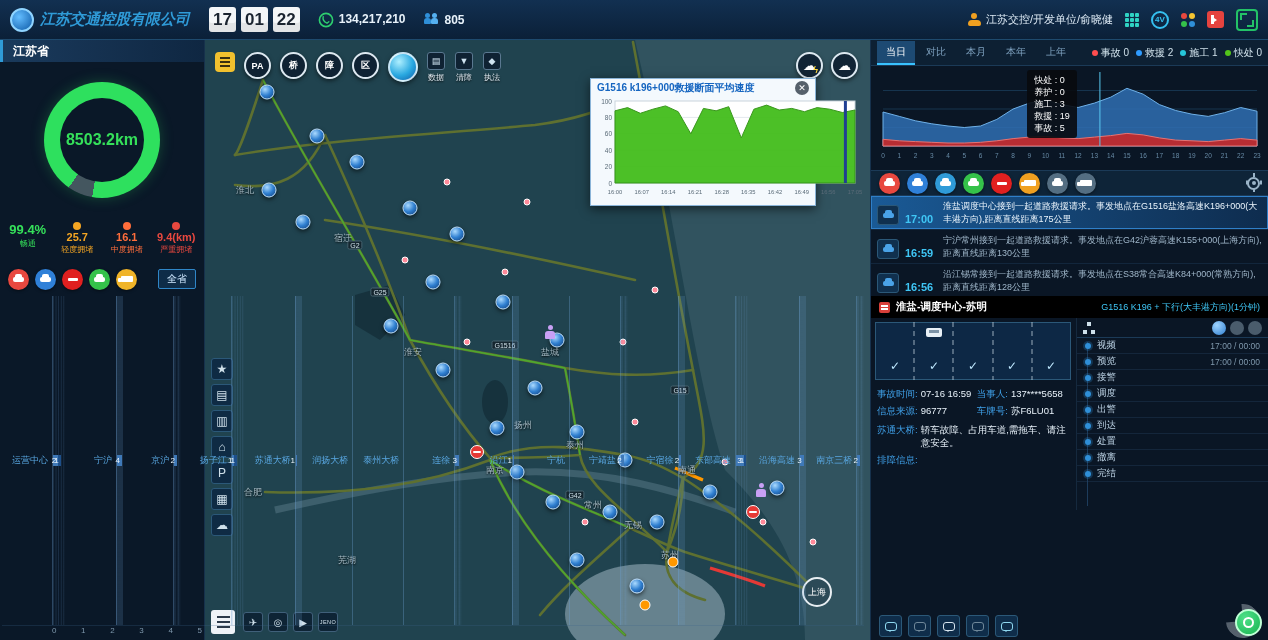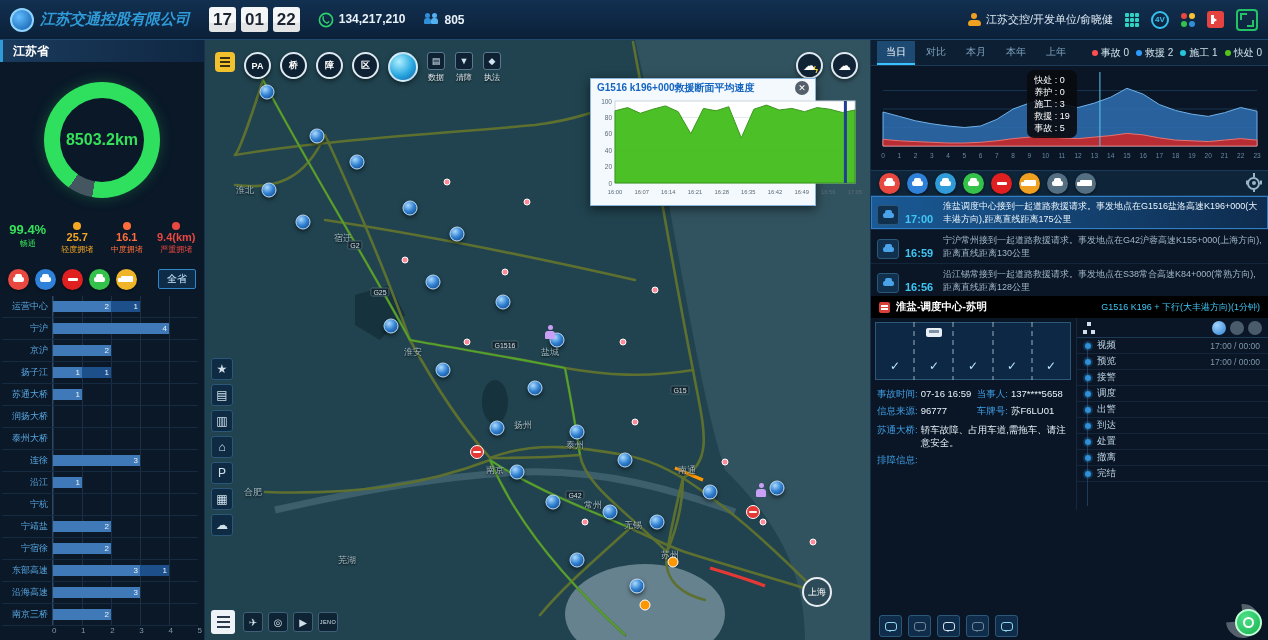--- a/index.html
+++ b/index.html
@@ -55,21 +55,21 @@
 .stat-lab{font-size:8px}
 .sb-filters{height:30px;display:flex;align-items:center;gap:6px;padding:0 8px}
 .circ{width:21px;height:21px;border-radius:50%;display:flex;align-items:center;justify-content:center;flex:none;box-shadow:0 1px 3px rgba(0,0,0,.5)}
 .mini-car{width:11px;height:5px;background:#fff;border-radius:2px;position:relative;display:block}
 .mini-car:after{content:"";position:absolute;left:2px;right:2px;top:-3px;height:3.5px;background:#fff;border-radius:2px 2px 0 0}
 .mini-car.blue{background:#4aa3e8}.mini-car.blue:after{background:#4aa3e8}
 .mini-minus{width:10px;height:3px;background:#fff;border-radius:1px;display:block}
 .mini-truck{width:12px;height:6px;background:#fff;border-radius:1px;position:relative;display:block}
 .mini-truck:after{content:"";position:absolute;left:-3px;top:1.5px;width:4px;height:4.5px;background:#fff;border-radius:1px}
 .btn-all{margin-left:auto;border:1px solid #2f86c8;color:#cfe8ff;background:#0e2c48;font-size:10px;padding:2px 8px;border-radius:2px}
-.sb-chart{flex:1;padding:2px 6px 0 2px;display:flex;flex-direction:column}
+.sb-chart{flex:1;padding:2px 6px 0 2px;display:flex;}
 .bc-row{flex:1;display:flex;align-items:center;border-bottom:1px solid rgba(60,100,140,.25)}
 .bc-label{width:50px;text-align:right;padding-right:4px;color:#58a6e0;font-size:9px;white-space:nowrap}
 .bc-track{flex:1;height:100%;position:relative;display:flex;align-items:center;background-image:linear-gradient(90deg,rgba(110,160,210,.18) 0,rgba(110,160,210,.18) 1px,transparent 1px);background-size:20% 100%;border-left:1px solid rgba(110,160,210,.35)}
 .bc-seg{height:11px;position:relative;display:flex;align-items:center;justify-content:flex-end}
 .bc-seg.s0{background:#3f79b8}.bc-seg.s1{background:#1d4f8a}
 .bc-val{color:#eaf4fc;font-size:8px;padding-right:2px}
 .bc-axis{height:14px;display:flex;justify-content:space-between;margin-left:52px;padding-right:2px;color:#7f98ac;font-size:8px}
 
 
 .map{position:absolute;left:205px;top:40px;width:665px;height:600px;background:#20434f;overflow:hidden}
@@ -658,21 +658,21 @@
         <text x="247.91304347826087" y="88" text-anchor="middle" font-size="6.5" fill="#678aa5">15</text>
         <text x="264.17391304347825" y="88" text-anchor="middle" font-size="6.5" fill="#678aa5">16</text>
         <text x="280.4347826086956" y="88" text-anchor="middle" font-size="6.5" fill="#678aa5">17</text>
         <text x="296.69565217391306" y="88" text-anchor="middle" font-size="6.5" fill="#678aa5">18</text>
         <text x="312.95652173913044" y="88" text-anchor="middle" font-size="6.5" fill="#678aa5">19</text>
         <text x="329.2173913043478" y="88" text-anchor="middle" font-size="6.5" fill="#678aa5">20</text>
         <text x="345.4782608695652" y="88" text-anchor="middle" font-size="6.5" fill="#678aa5">21</text>
         <text x="361.7391304347826" y="88" text-anchor="middle" font-size="6.5" fill="#678aa5">22</text>
         <text x="378" y="88" text-anchor="middle" font-size="6.5" fill="#678aa5">23</text>
       </svg>
-    <div class="tooltip" style="left: calc(58% - 74px); border-radius: 7px;">
+    <div class="tooltip" style="left: calc(58% - 74px);">
         <div class="tip-line">快处 : 0</div>
         <div class="tip-line">养护 : 0</div>
         <div class="tip-line">施工 : 3</div>
         <div class="tip-line">救援 : 19</div>
         <div class="tip-line">事故 : 5</div>
       </div>
   </div>
 
   <div class="rfilters">
     <span style="display:flex;gap:7px">

